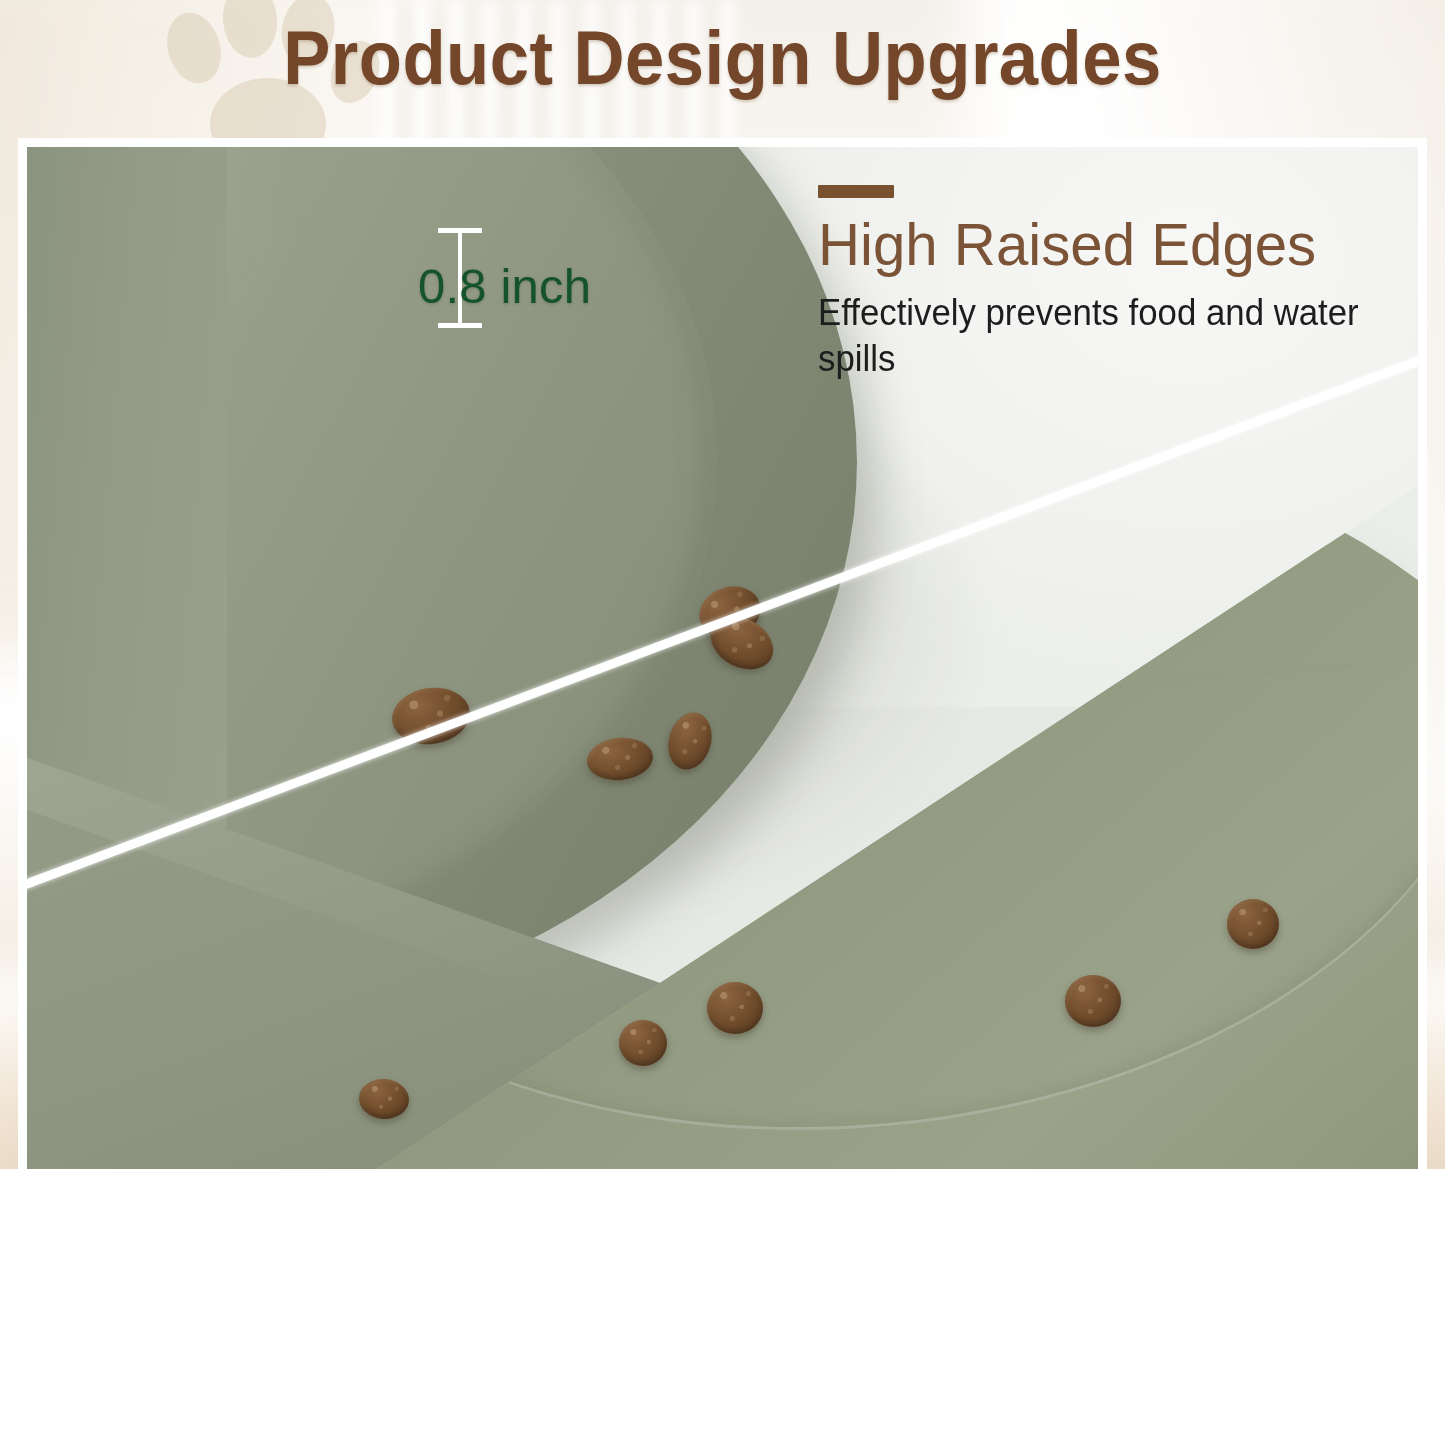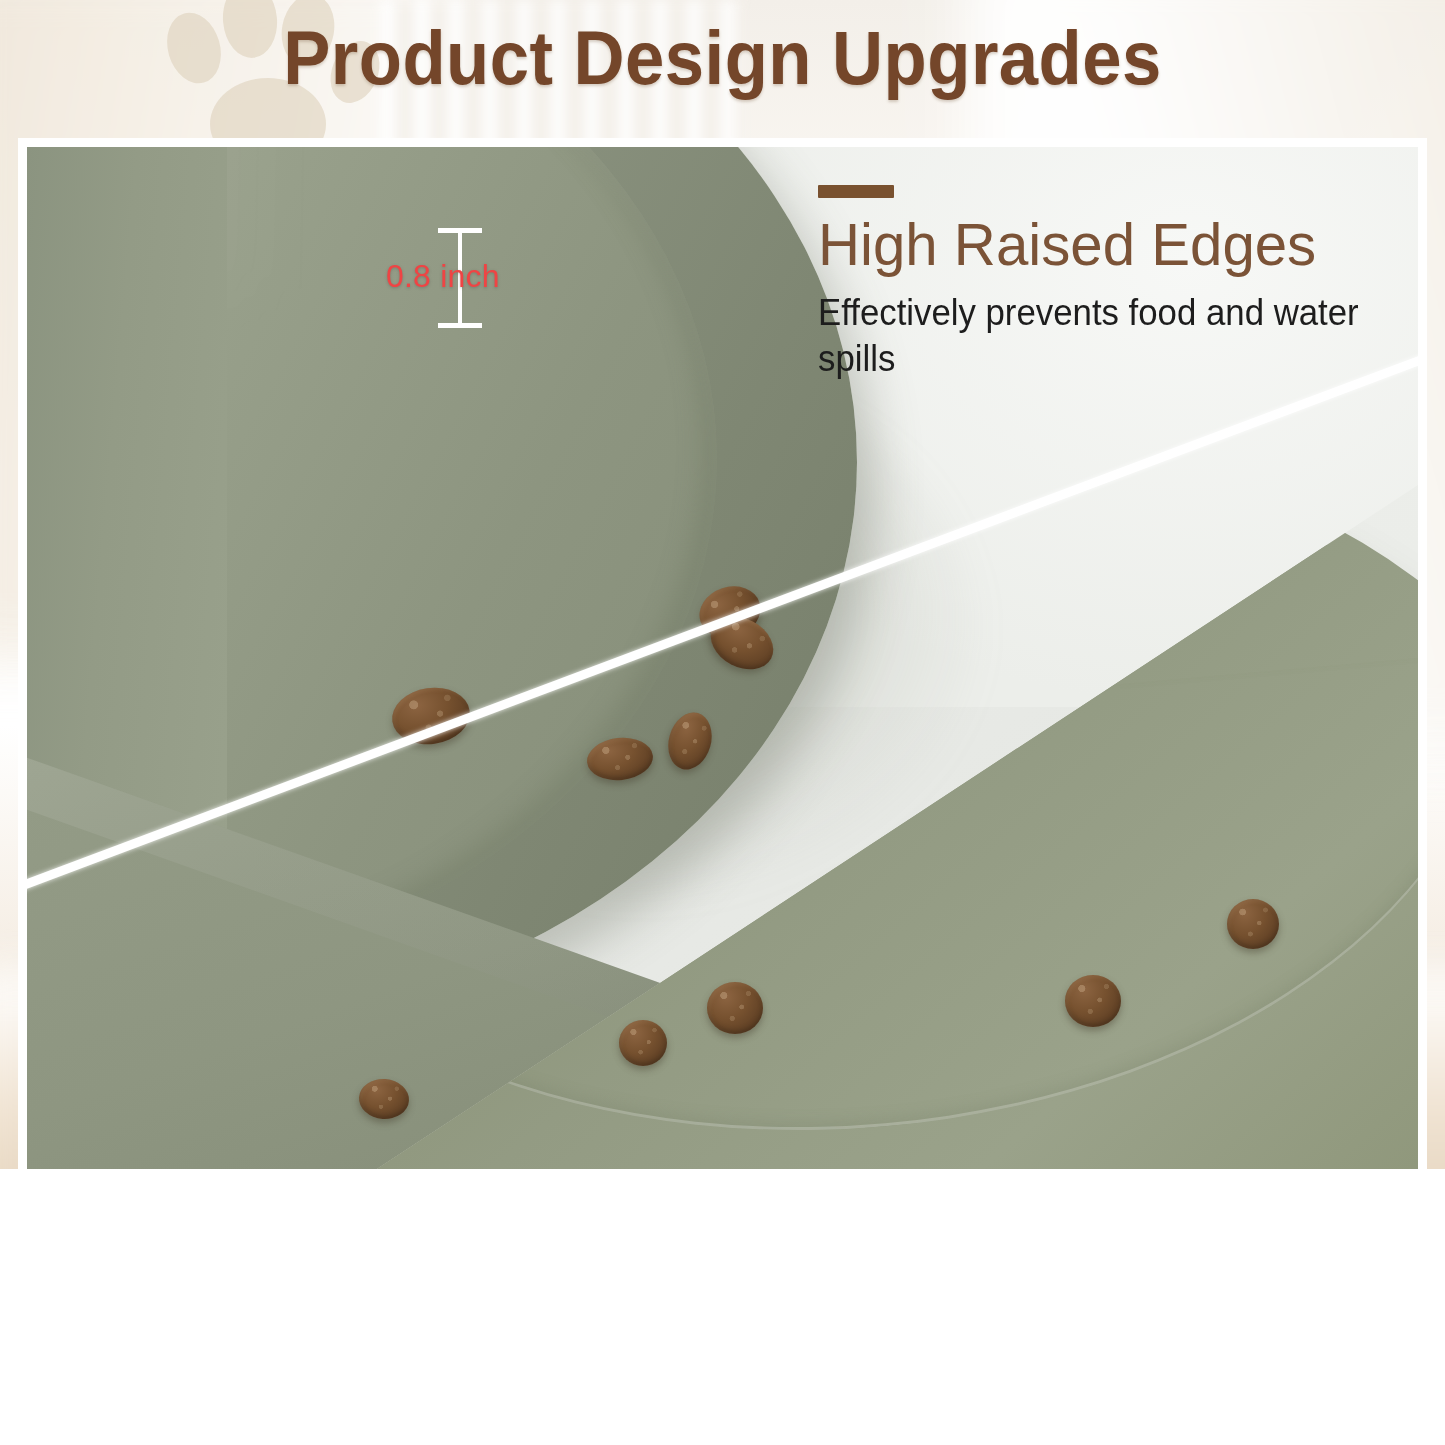--- a/index.html
+++ b/index.html
@@ -94,21 +94,21 @@
     filter:blur(18px);
   }
 
   
   .dim{position:absolute;left:432px;top:228px;width:56px;height:100px;}
   .dim .vline{position:absolute;left:26px;top:4px;width:4px;height:92px;background:#ffffff;}
   .dim .cap{position:absolute;left:6px;width:44px;height:5px;background:#ffffff;}
   .dim .cap.top{top:0;}
   .dim .cap.bot{bottom:0;}
   .dim-label{
-    position:absolute;left:386px;top:258px;color:#ef4444;font-size:32px;
+    position:absolute;left:418px;top:258px;color:#14532d;font-size:49px;
     font-family:"Liberation Sans", sans-serif;letter-spacing:.2px;white-space:nowrap;
     text-shadow:0 1px 3px rgba(70,75,65,.35);
   }
 
   
   .scene-bottom{position:absolute;inset:0;
       clip-path:polygon(0% 100%, 1391px 338px, 1391px 1252px, 0% 1252px);}
   .bottom-bg{position:absolute;inset:0;
       background:linear-gradient(160deg,#f3f4f2 0%,#eceeea 40%,#e7e9e5 100%);}
   .mat2{

